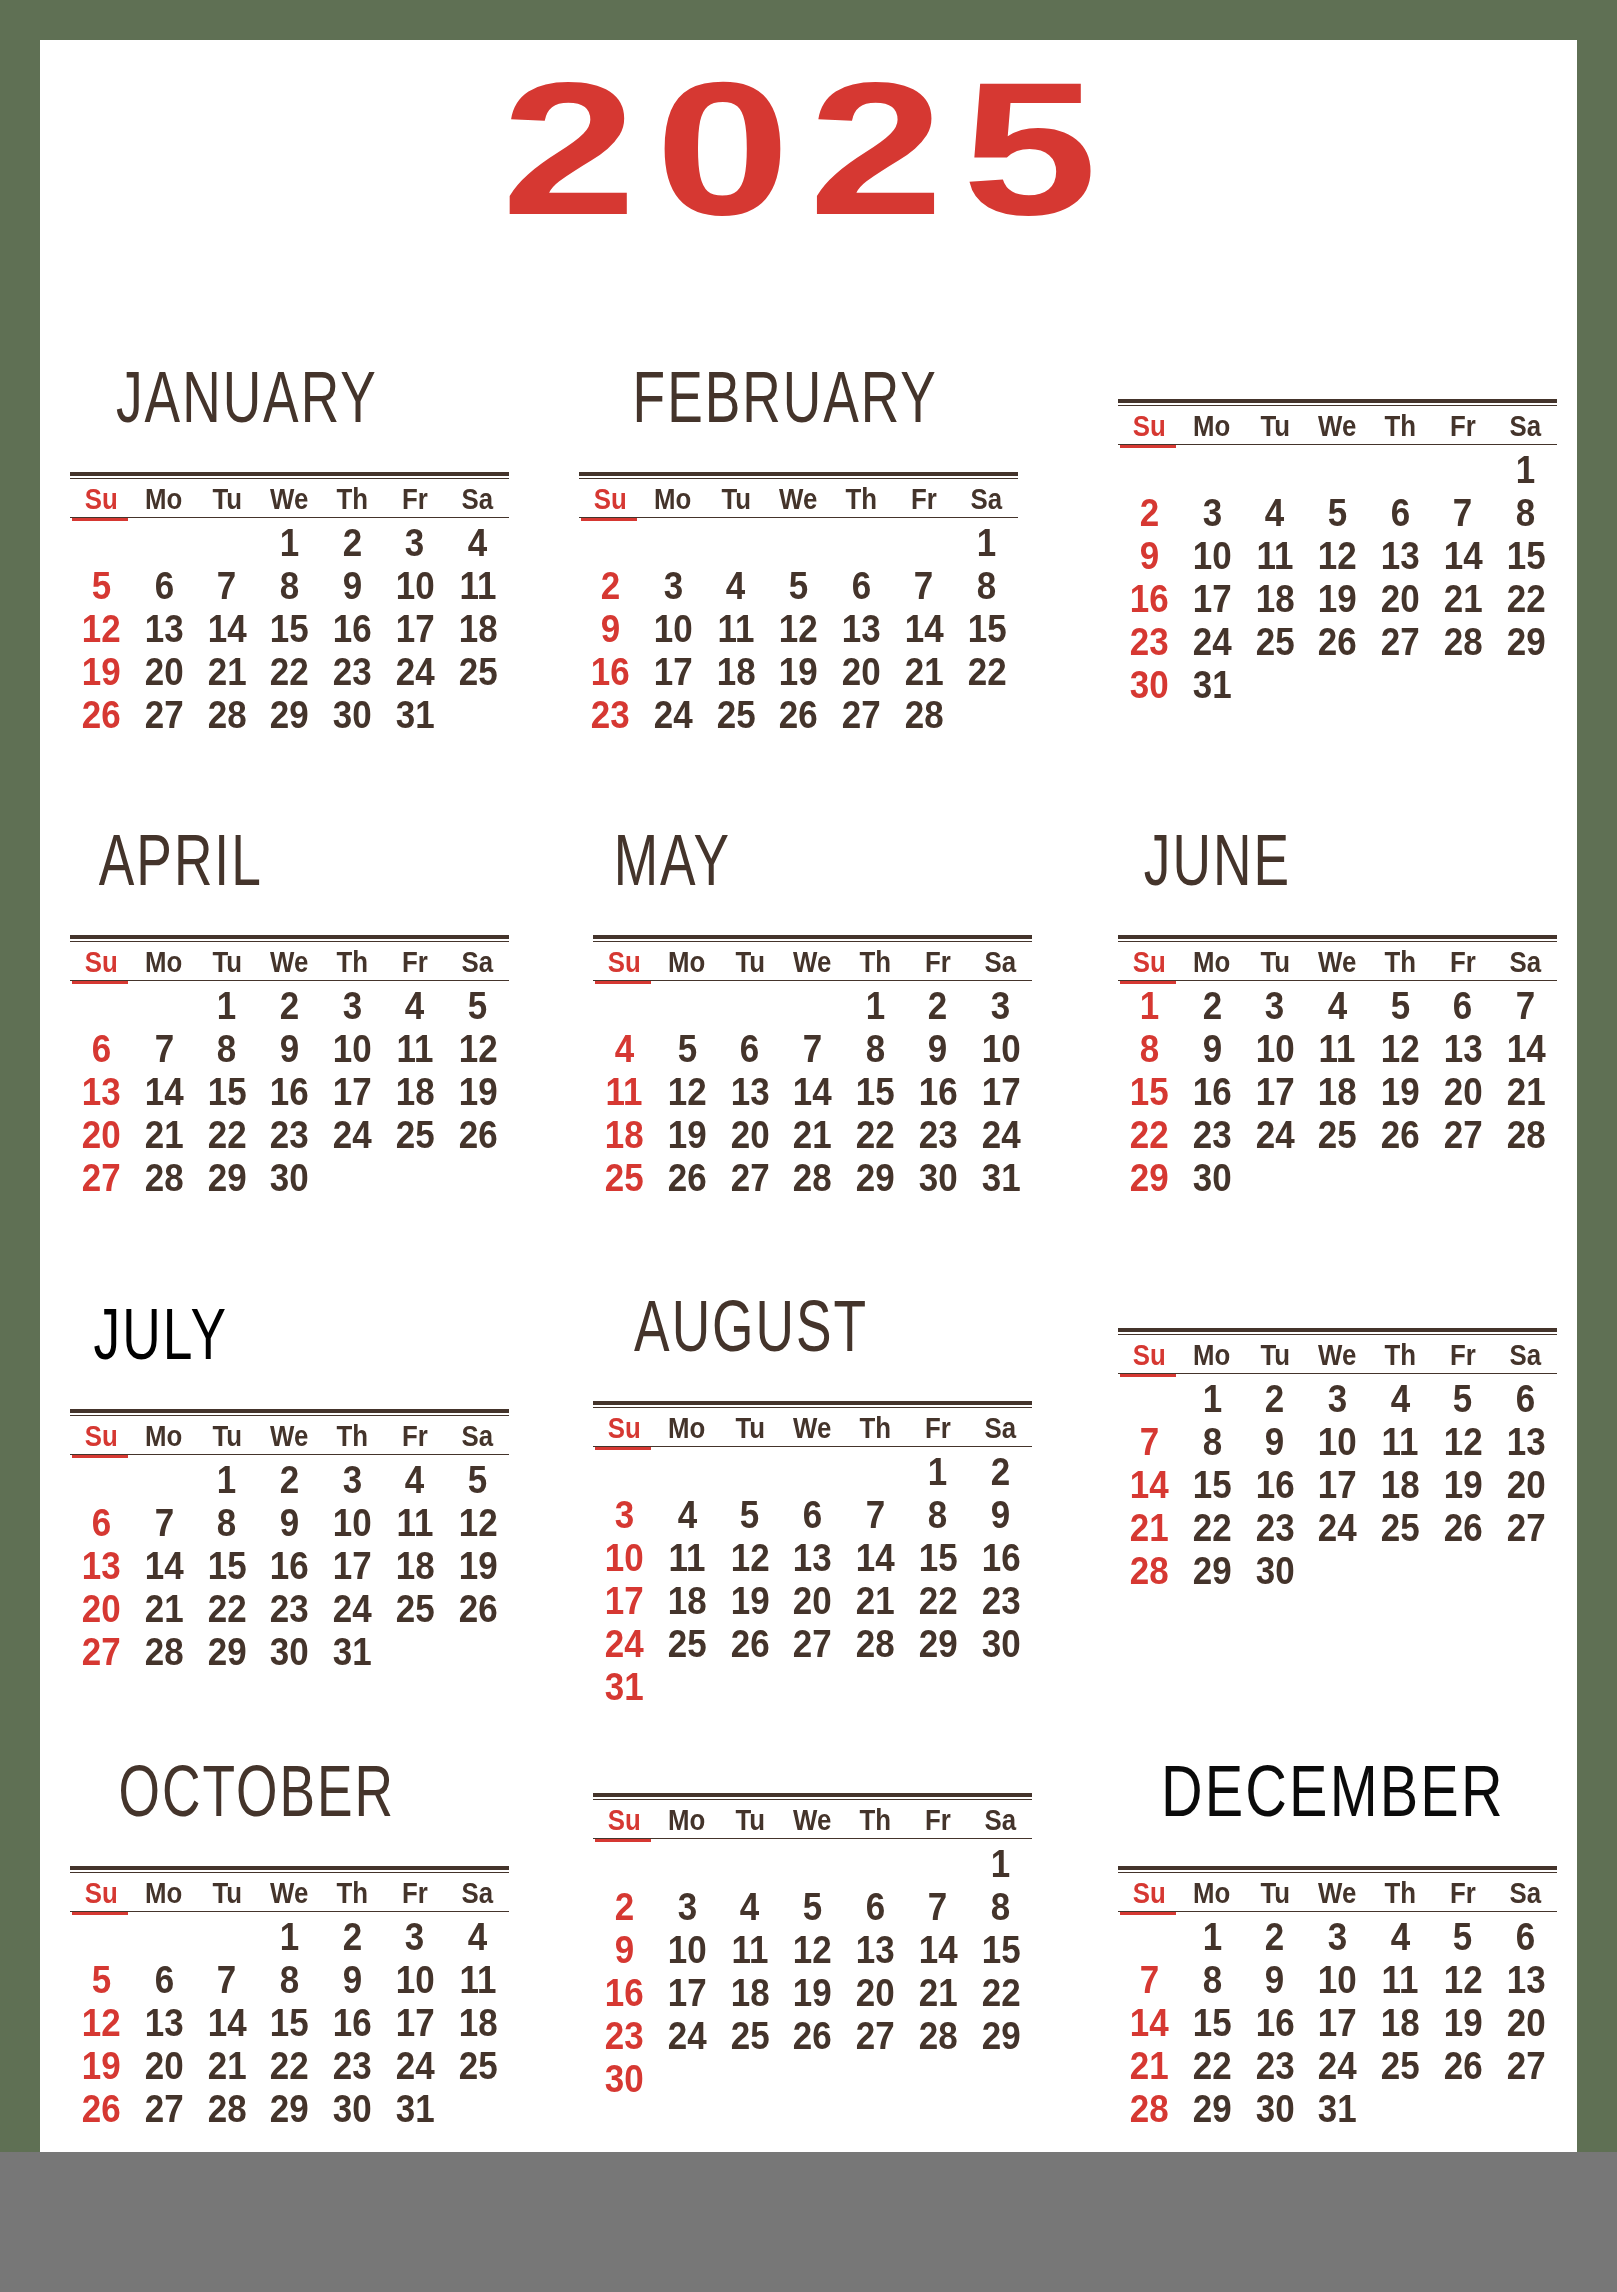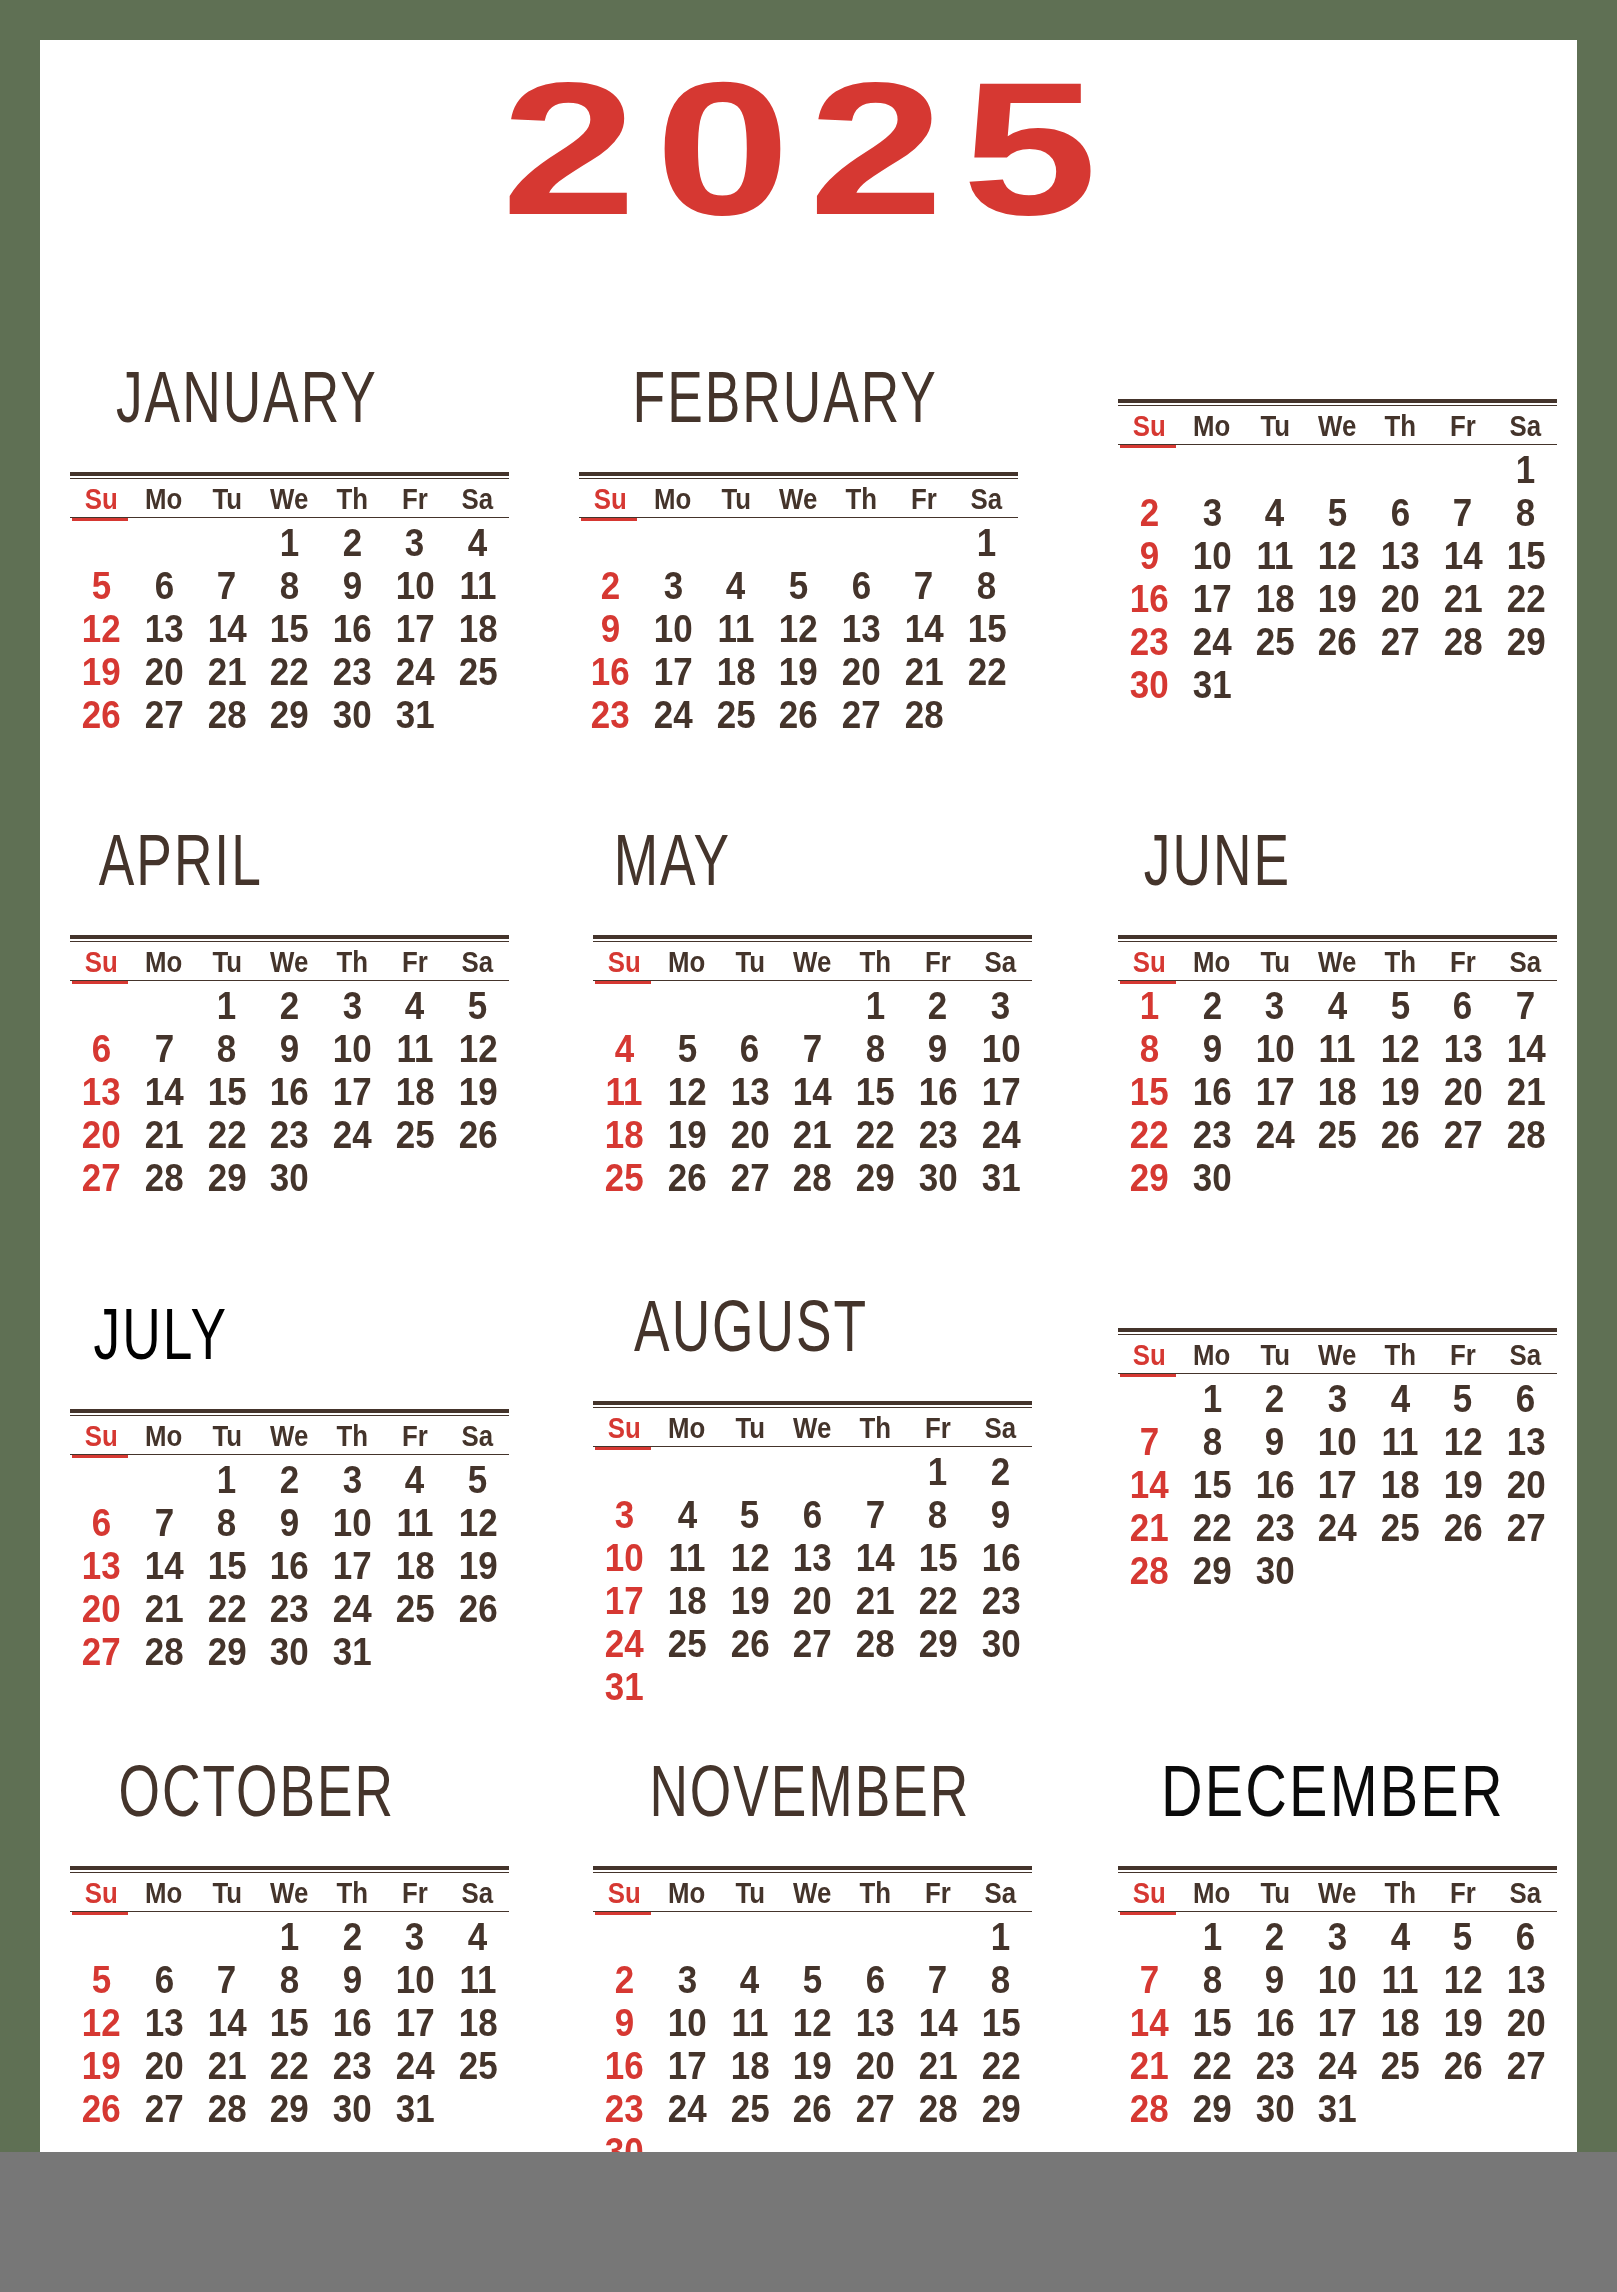--- a/index.html
+++ b/index.html
@@ -679,21 +679,20 @@
             <div class="day-cell"><span>27</span></div>
             <div class="day-cell"><span>28</span></div>
             <div class="day-cell"><span>29</span></div>
             <div class="day-cell"><span>30</span></div>
             <div class="day-cell"><span>31</span></div>
             <div class="day-cell"><span></span></div>
           </div>
         </div>
       </div>
       <div class="month" style="left: 593px; top: 1755px;">
-        <div class="m-title" style="color: rgb(68, 52, 43);"><span>NOVEMBER</span></div>
         <div class="dbl-rule"></div>
         <div class="weekday-row">
           <div class="weekday-cell sun"><span>Su</span></div>
           <div class="weekday-cell"><span>Mo</span></div>
           <div class="weekday-cell"><span>Tu</span></div>
           <div class="weekday-cell"><span>We</span></div>
           <div class="weekday-cell"><span>Th</span></div>
           <div class="weekday-cell"><span>Fr</span></div>
           <div class="weekday-cell"><span>Sa</span></div>
         </div>

